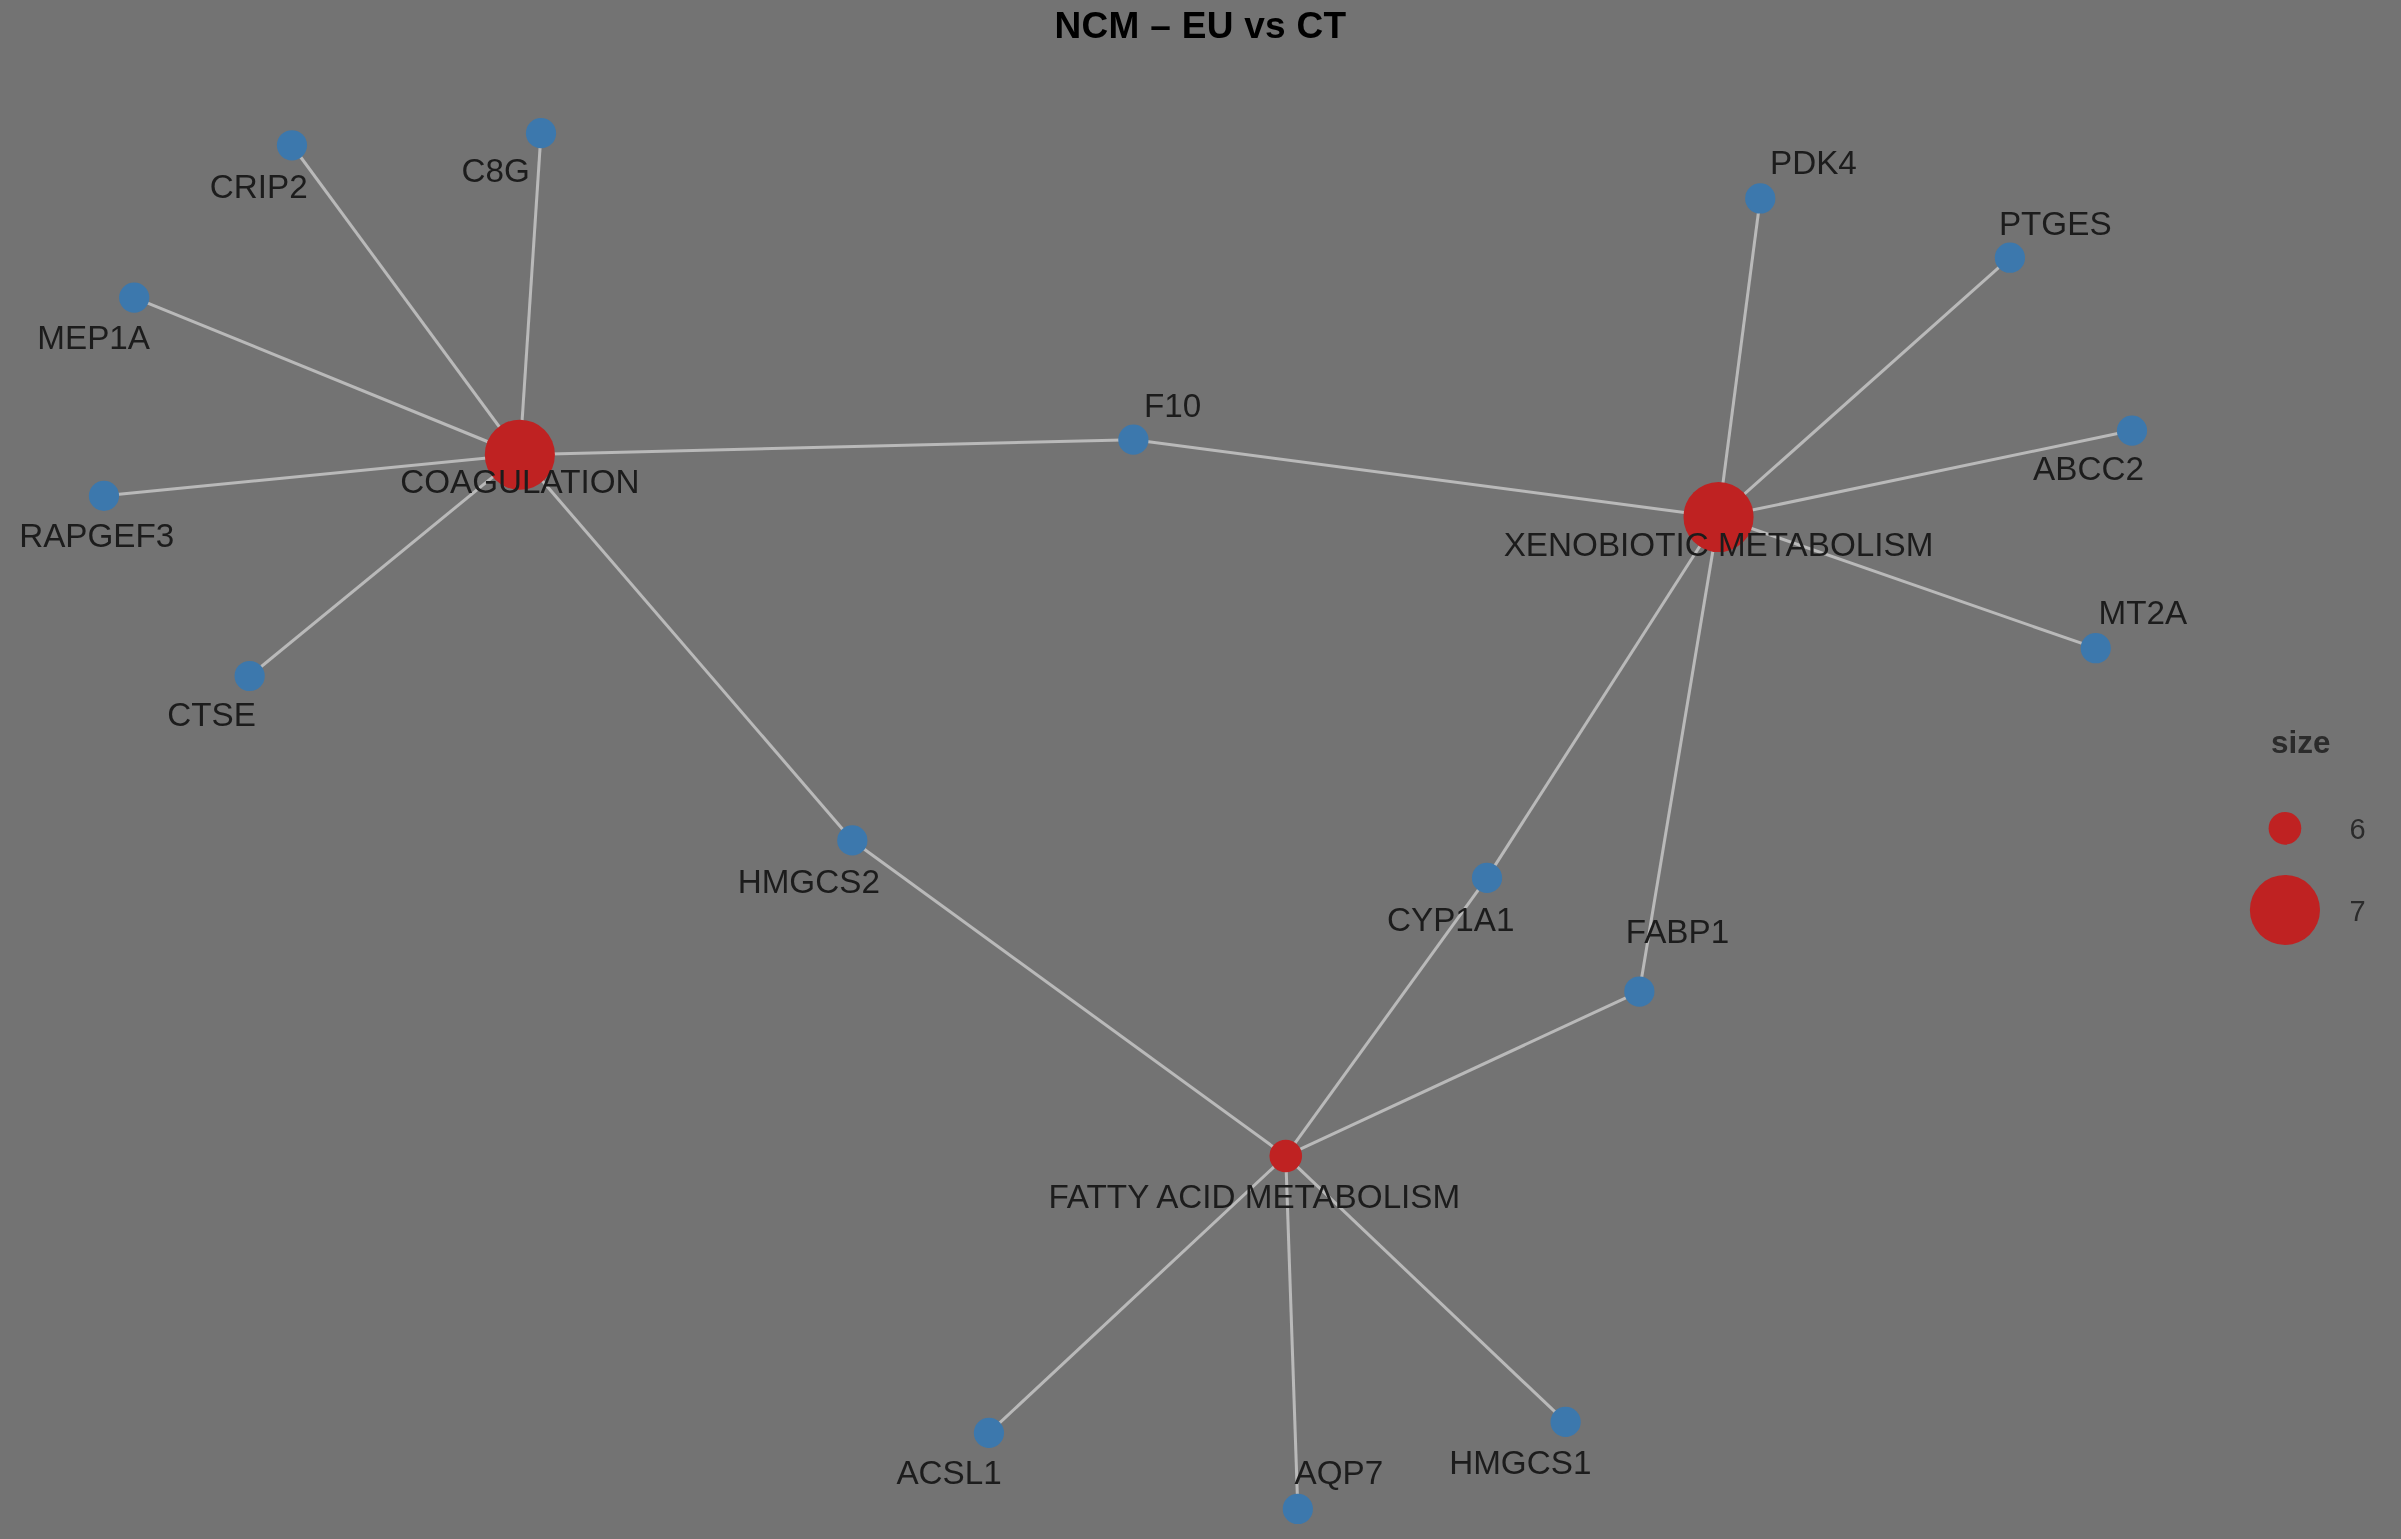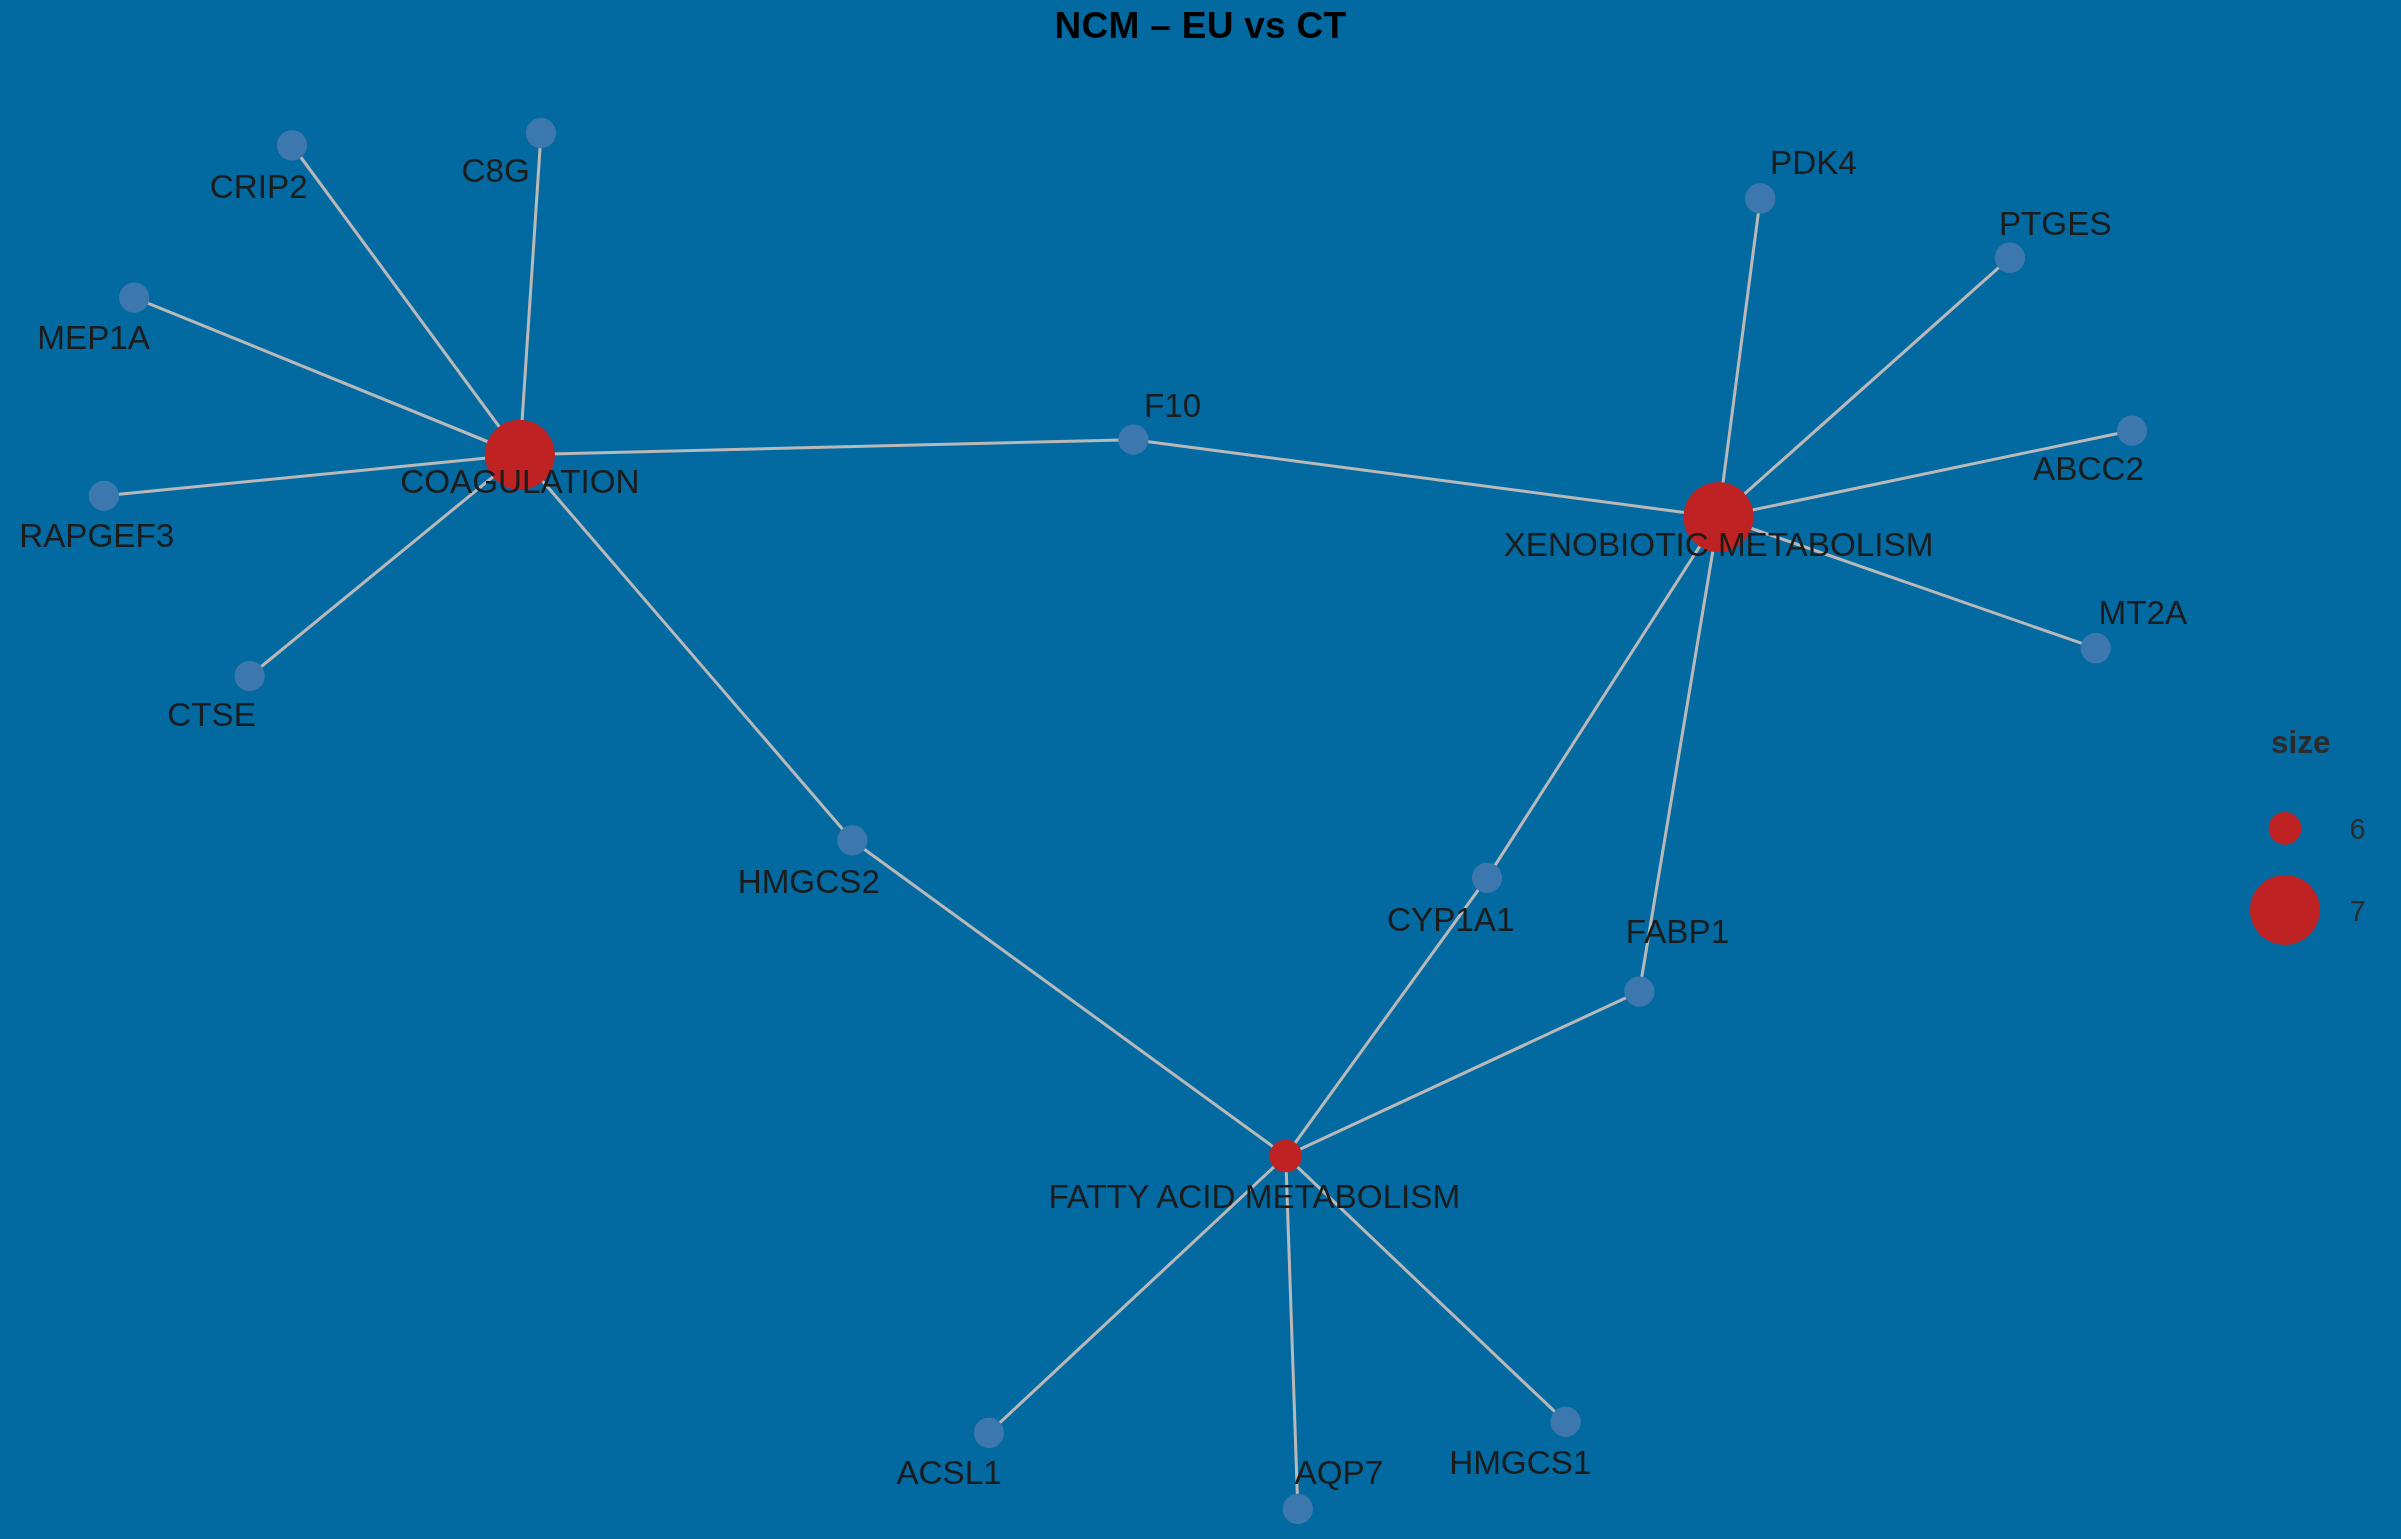--- a/index.html
+++ b/index.html
@@ -7,21 +7,21 @@
     padding: 0;
     background: #ffffff;
   }
   body {
     font-family: "Liberation Sans", sans-serif;
   }
   #stage {
     position: relative;
     width: 2401px;
     height: 1540px;
-    background: #0369a1;
+    background: #737373;
     overflow: hidden;
   }
   #title {
     position: absolute;
     top: 0;
     left: 0;
     width: 2401px;
     text-align: center;
     font-size: 37px;
     font-weight: bold;

